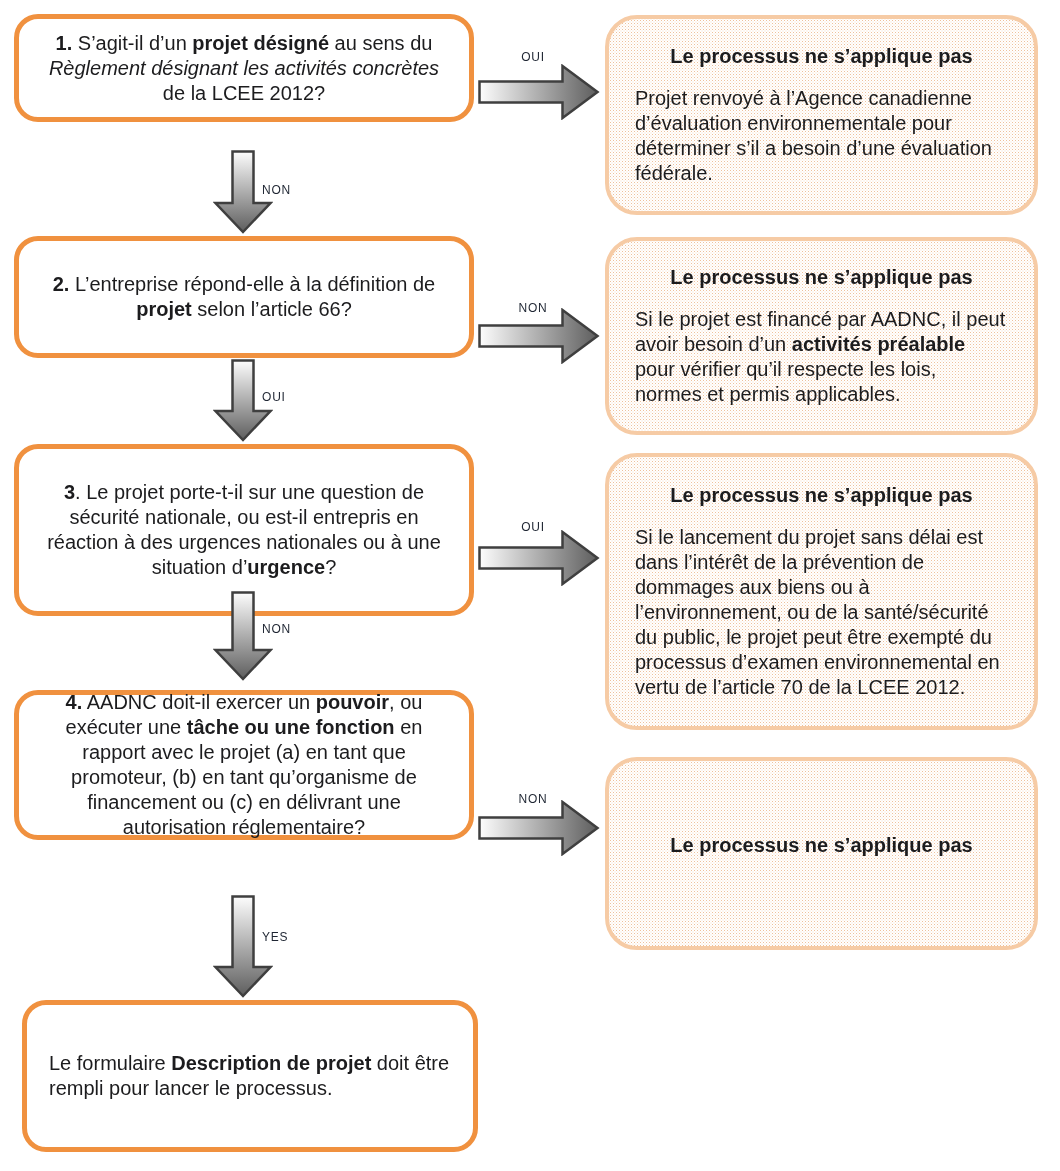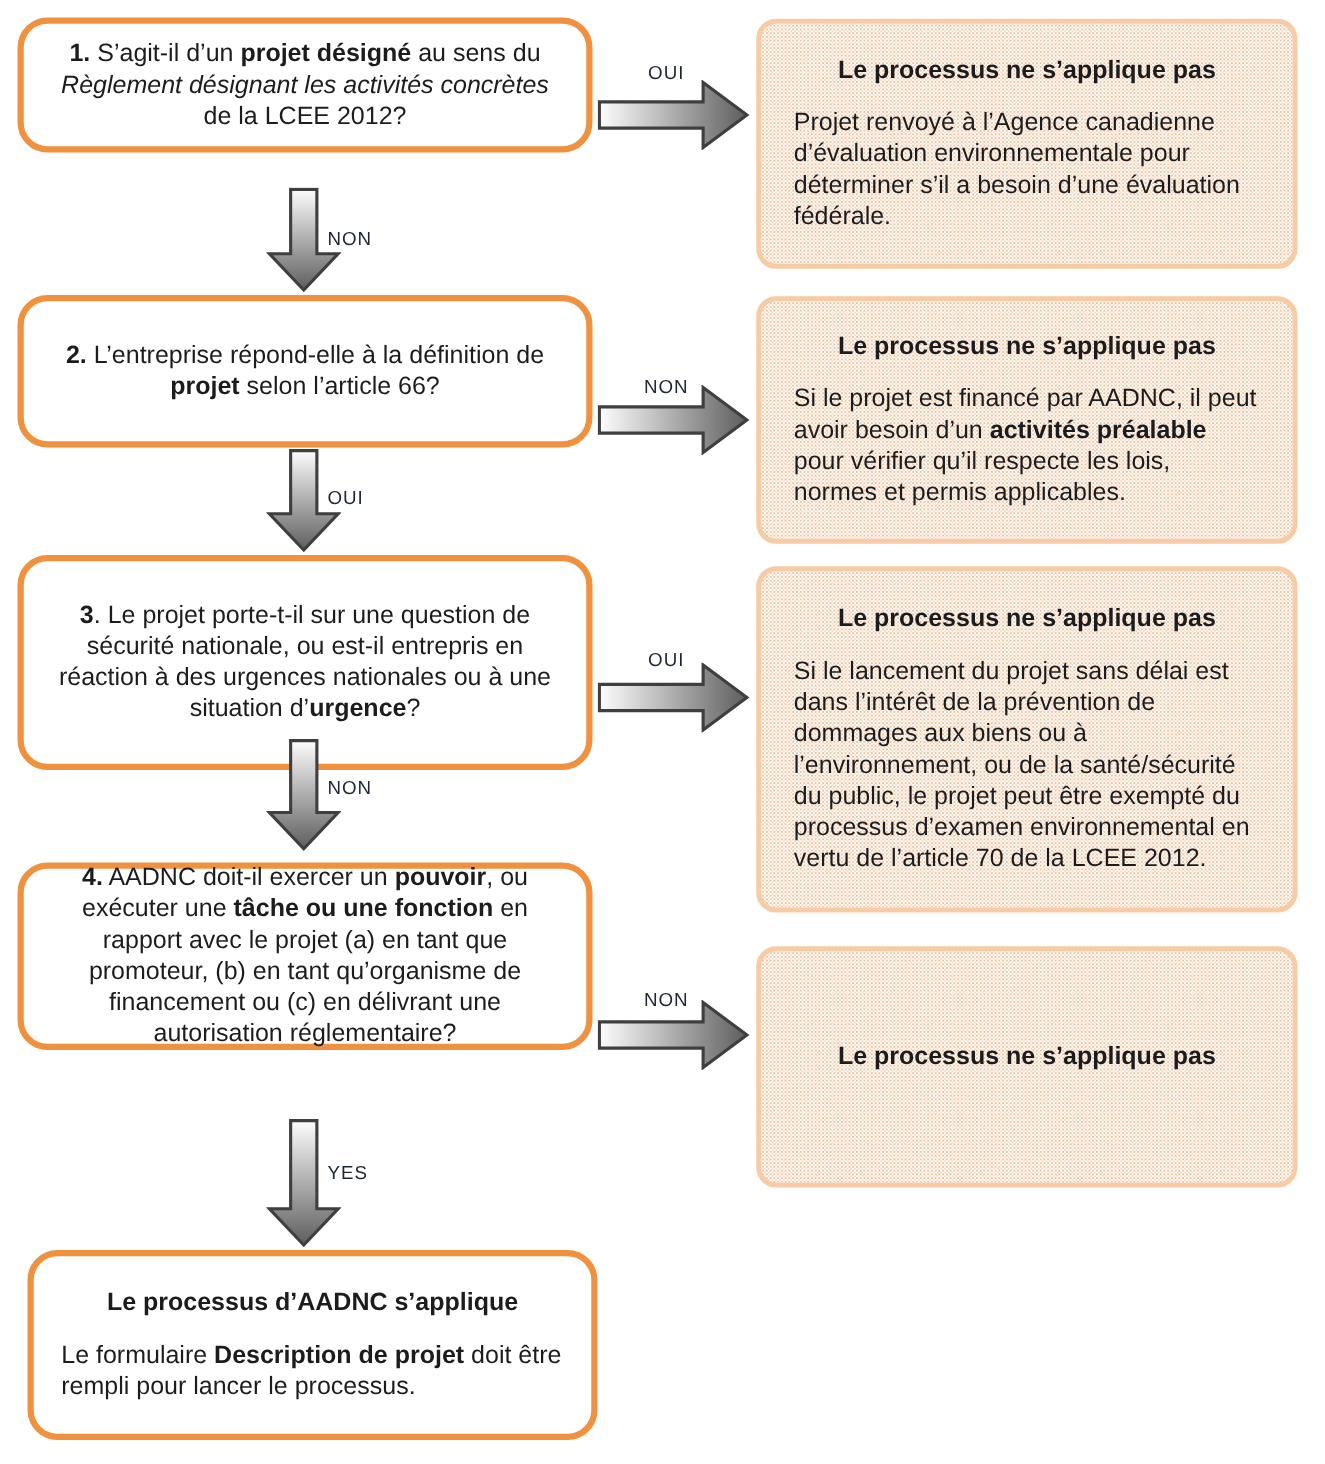--- a/index.html
+++ b/index.html
@@ -12,37 +12,37 @@
   .qbox {
     position:absolute; left:14px; width:460px;
     border:5px solid #F0913F; border-radius:24px; background:#ffffff;
     display:flex; align-items:center; justify-content:center;
     text-align:center; padding:10px 22px;
     font-size:20px; line-height:25px;
   }
   
   .obox {
     position:absolute; left:605px; width:433px;
-    border:4px solid #F6CBA5; border-radius:16px;
+    border:4px solid #F6CBA5; border-radius:32px;
     background-color:#ffffff;
     background-image:
       radial-gradient(#EEC19C 0.8px, transparent 0.95px),
       radial-gradient(#F7DCC4 0.8px, transparent 0.95px);
     background-size:3px 3px, 3px 3px;
     background-position:0 0, 1.5px 1.5px;
     display:flex; flex-direction:column; justify-content:center;
     padding:36px 26px;
     font-size:20px; line-height:25px;
   }
   .otitle { text-align:center; font-weight:bold; margin-bottom:17px; }
   .obody { text-align:left; }
   .b { font-weight:bold; }
   .i { font-style:italic; }
   .alabel {
-    position:absolute; font-size:15px; letter-spacing:0.8px;
+    position:absolute; font-size:12px; letter-spacing:0.8px;
     color:#1f2633; white-space:nowrap;
   }
   .hlabel { width:60px; text-align:center; }
   .arrow { position:absolute; display:block; }
 </style>
 </head>
 <body>
 
 <div class="canvas">
 
@@ -65,21 +65,20 @@
   <div class="qbox" style="top:236px;height:122px">
     <div><span class="b">2.</span><span> L’entreprise répond-elle à la définition de </span><span class="b">projet</span><span> selon l’article 66?</span></div>
   </div>
   <div class="qbox" style="top:444px;height:172px">
     <div><span class="b">3</span><span>. Le projet porte-t-il sur une question de sécurité nationale, ou est-il entrepris en réaction à des urgences nationales ou à une situation d’</span><span class="b">urgence</span><span>?</span></div>
   </div>
   <div class="qbox" style="top:690px;height:150px">
     <div><span class="b">4.</span><span> AADNC doit-il exercer un </span><span class="b">pouvoir</span><span>, ou exécuter une </span><span class="b">tâche ou une fonction</span><span> en rapport avec le projet (a) en tant que promoteur, (b) en tant qu’organisme de financement ou (c) en délivrant une autorisation réglementaire?</span></div>
   </div>
   <div class="qbox" style="left:22px;width:456px;top:1000px;height:152px;flex-direction:column">
-    <div class="b" style="margin-bottom:17px">Le processus d’AADNC s’applique</div>
     <div style="text-align:left"><span>Le formulaire </span><span class="b">Description de projet</span><span> doit être rempli pour lancer le processus.</span></div>
   </div>
 
   <div class="obox" style="top:15px;height:200px">
     <div class="otitle">Le processus ne s’applique pas</div>
     <div class="obody"><span>Projet renvoyé à l’Agence canadienne d’évaluation environnementale pour déterminer s’il a besoin d’une évaluation fédérale.</span></div>
   </div>
   <div class="obox" style="top:237px;height:198px">
     <div class="otitle">Le processus ne s’applique pas</div>
     <div class="obody"><span>Si le projet est financé par AADNC, il peut avoir besoin d’un </span><span class="b">activités préalable</span><span> pour vérifier qu’il respecte les lois, normes et permis applicables.</span></div>

